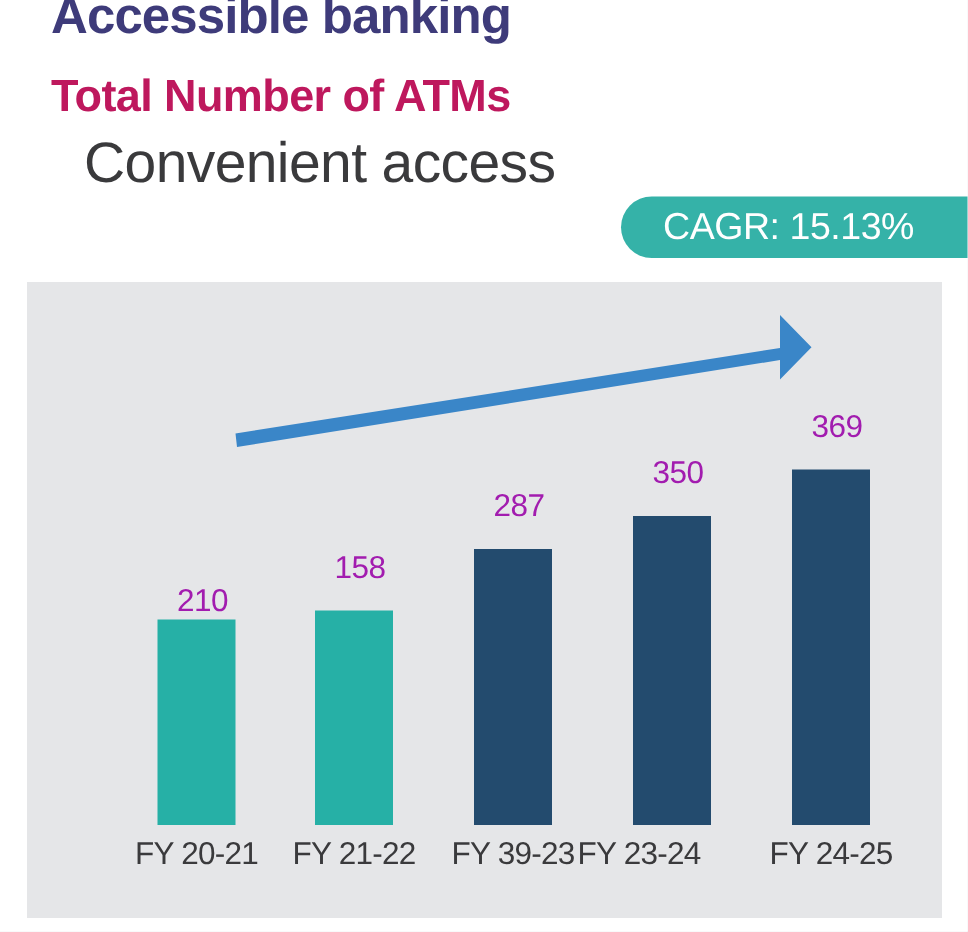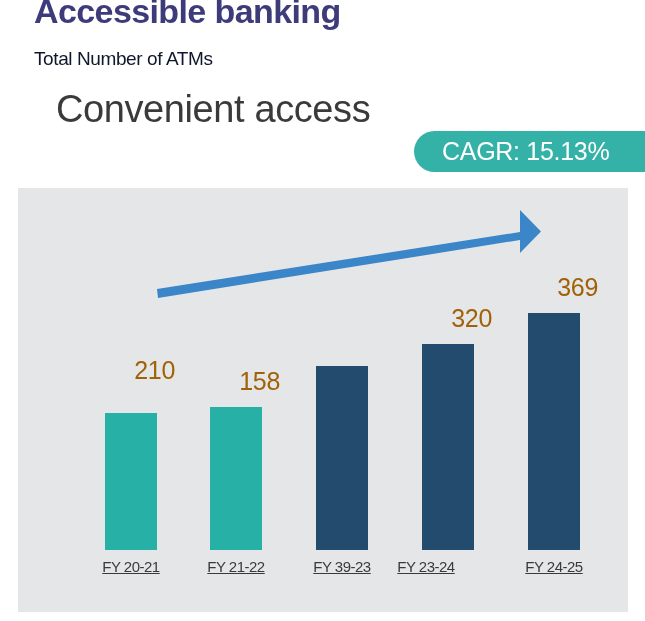--- a/index.html
+++ b/index.html
@@ -30,24 +30,24 @@
     font-size: 34px;
     font-weight: bold;
     letter-spacing: -0.6px;
     color: #3E3B7A;
     white-space: nowrap;
   }
   #chart-subtitle-1 {
     position: absolute;
     left: 18px;
     top: 48px;
-    font-size: 19px;
-    font-weight: normal;
+    font-size: 30px;
+    font-weight: bold;
     letter-spacing: -0.4px;
-    color: #0f172a;
+    color: #be185d;
     white-space: nowrap;
   }
   #chart-subtitle-2 {
     position: absolute;
     left: 40px;
     top: 88px;
     font-size: 38px;
     font-weight: normal;
     letter-spacing: -0.4px;
     color: #3A3A3C;
@@ -92,36 +92,35 @@
     position: absolute;
     width: 52px;
     bottom: 62px;          
   }
   .bar.teal  { background: #26B0A6; }
   .bar.navy  { background: #234B6E; }
 
   .bar-value {
     position: absolute;
     width: 80px;
-    text-align: right;
-    font-size: 25px;
-    color: #a16207;
+    text-align: center;
+    font-size: 21px;
+    color: #a21caf;
     letter-spacing: -0.3px;
   }
 
   .x-label {
     position: absolute;
     top: 370px;
     width: 120px;
     text-align: center;
-    font-size: 15px;
+    font-size: 21px;
     color: #3A3A3C;
     letter-spacing: -0.5px;
     white-space: nowrap;
-    text-decoration: underline;
   }
 
   #trend-arrow {
     position: absolute;
     left: 0; top: 0;
     width: 610px;
     height: 424px;
     pointer-events: none;
   }
 </style>
@@ -138,29 +137,30 @@
 
   <div id="cagr-badge">
     <span>CAGR: 15.13%</span>
   </div>
 
 </div>
 
 <div id="chart-panel">
   <div id="plot-area">
 
-    <div class="bar-value" style="left:77px; top:168px;">210</div>
+    <div class="bar-value" style="left:77px; top:201px;">210</div>
     <div class="bar teal" style="left:87px; height:137px;"></div>
 
     <div class="bar-value" style="left:182px; top:179px;">158</div>
     <div class="bar teal" style="left:192px; height:143px;"></div>
 
+    <div class="bar-value" style="left:288px; top:138px;">287</div>
     <div class="bar navy" style="left:298px; height:184px;"></div>
 
-    <div class="bar-value" style="left:394px; top:116px;">320</div>
+    <div class="bar-value" style="left:394px; top:116px;">350</div>
     <div class="bar navy" style="left:404px; height:206px;"></div>
 
     <div class="bar-value" style="left:500px; top:85px;">369</div>
     <div class="bar navy" style="left:510px; height:237px;"></div>
 
     <div class="x-label" style="left:53px;">FY 20-21</div>
     <div class="x-label" style="left:158px;">FY 21-22</div>
     <div class="x-label" style="left:264px;">FY 39-23</div>
     <div class="x-label" style="left:348px;">FY 23-24</div>
     <div class="x-label" style="left:476px;">FY 24-25</div>

